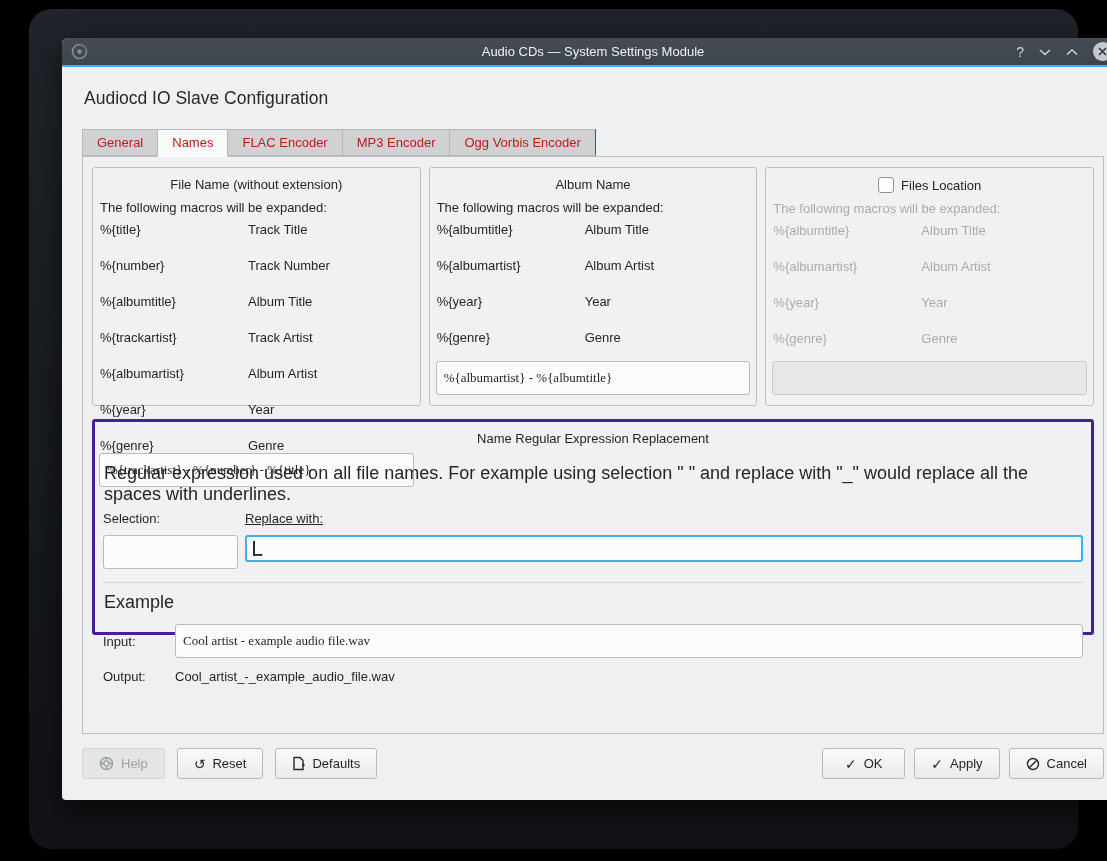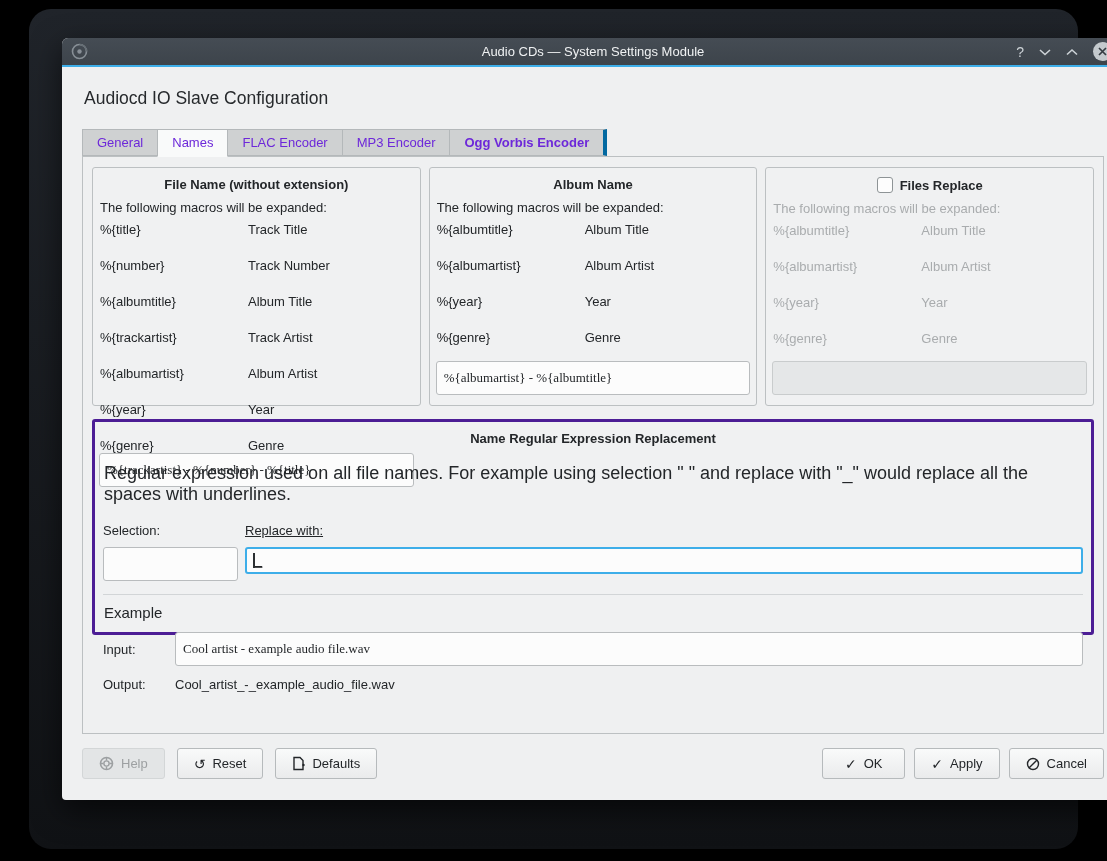--- a/index.html
+++ b/index.html
@@ -51,23 +51,23 @@
   }
   
   .content { flex: 1; padding: 0 20px; display: flex; flex-direction: column; }
   .page-title { font-size: 17.5px; font-weight: 400; color: #26292c; margin: 21px 2px 0 2px; }
   
   .tabbar { display: flex; margin: 20px 0 0 0; position: relative; z-index: 2; }
   .tab {
     font-size: 13px; padding: 0 14px; height: 27px; line-height: 26px;
     background: #cfd1d2;
     border: 1px solid #b4b8ba; border-right: none;
-    color: #6d28d9; cursor: default;
-  }
-  .tab:last-child { border-right: 4px solid #0369a1; font-weight: bold; }
+    color: #b91c1c; cursor: default;
+  }
+  .tab:last-child { border-right: 1px solid #0369a1; }
   .tab.active {
     background: #f9fafa;
     border-right: 1px solid #b4b8ba;
     border-bottom: 1px solid #f9fafa;
     margin-bottom: -1px; height: 28px;
   }
   .tab.active + .tab { border-left: none; }
   .tab-panel {
     border: 1px solid #bcc0c2;
     height: 578px; flex: none;
@@ -78,21 +78,21 @@
   
   .groups-row { display: flex; gap: 8px; }
   .group {
     flex: 1 1 0;
     border: 1px solid #bcc0c2; border-radius: 3px;
     background: #f0f1f2;
     height: 239px;
     padding: 7px 6px 10px 6px;
     display: flex; flex-direction: column;
   }
-  .group-title { text-align: left; font-size: 13px; margin: 2px 0 8px 0; display: flex; justify-content: center; align-items: center; gap: 7px; font-weight: bold; }
+  .group-title { text-align: left; font-size: 13px; margin: 2px 0 8px 0; display: flex; justify-content: center; align-items: center; gap: 7px; }
   .group-intro { font-size: 13px; margin: 0 0 7px 1px; }
   .macro-grid { display: grid; grid-template-columns: 148px 1fr; row-gap: 21px; font-size: 13px; margin-left: 1px; }
   .group .line-input { margin-top: auto; }
   .disabled-text { color: #a9acae; }
   .checkbox {
     width: 16px; height: 16px; border: 1px solid #8e9496; border-radius: 3px;
     background: #fdfdfd; display: inline-block; flex: none;
   }
   
   .line-input {
@@ -114,27 +114,27 @@
   
   .regex-group {
     margin-top: 13px;
     border: 3px solid #4c1d95; border-radius: 3px;
     background: #f0f1f2;
     height: 216px;
     padding: 7px 8px 10px 8px;
     display: flex; flex-direction: column;
   }
   .regex-desc { font-size: 18px; margin: 9px 0 0 1px; }
-  .sel-row { display: flex; margin-top: 18px; }
+  .sel-row { display: flex; margin-top: 6px; }
   .sel-col { width: 142px; flex: none; }
   .rep-col { flex: 1; text-decoration: underline; }
   .field-label { font-size: 13px; margin-bottom: 9px; display: block; }
   .sel-col .line-input { width: 135px; }
   .separator { border: none; border-top: 1px solid #d2d5d7; margin: 13px 0 0 0; }
-  .example-label { font-size: 15px; margin: 9px 0 0 1px; }
+  .example-label { font-size: 18px; margin: 9px 0 0 1px; }
   .io-row { display: flex; align-items: center; margin-top: 11px; }
   .io-label { width: 72px; flex: none; font-size: 13px; }
   .output-text { font-size: 13px; }
   
   .button-row { display: flex; align-items: center; margin-top: 14px; }
   .btn {
     height: 31px; border: 1px solid #b6babc; border-radius: 3px;
     background: linear-gradient(#f9fafa, #eaebec);
     font-family: "Liberation Sans", "DejaVu Sans", sans-serif;
     font-size: 13px; color: #232629;
@@ -231,21 +231,21 @@
               <span>Year</span>
             <span>%{genre}</span>
               <span>Genre</span>
           </div>
           <input class="line-input" value="%{albumartist} - %{albumtitle}" style="">
         </div>
 
         <div class="group">
           <div class="group-title">
             <span class="checkbox"></span>
-            <span>Files Replace</span>
+            <span>Files Location</span>
           </div>
           <div class="group-intro disabled-text">The following macros will be expanded:</div>
           <div class="macro-grid disabled-text">
             <span>%{albumtitle}</span>
               <span>Album Title</span>
             <span>%{albumartist}</span>
               <span>Album Artist</span>
             <span>%{year}</span>
               <span>Year</span>
             <span>%{genre}</span>

